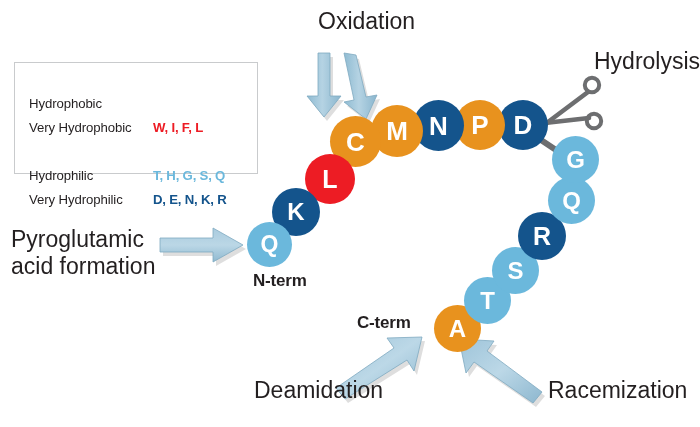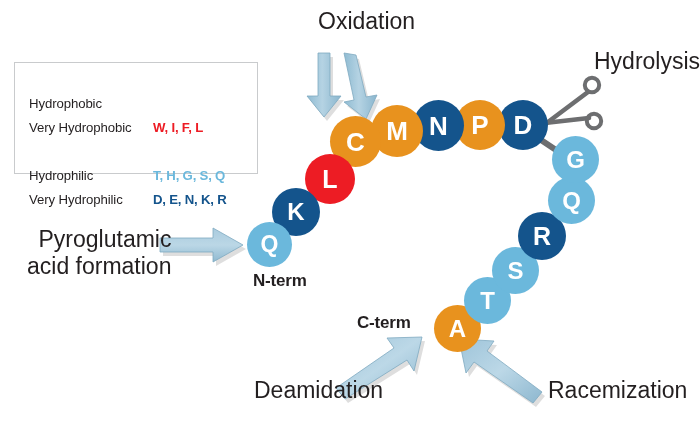--- a/index.html
+++ b/index.html
@@ -165,21 +165,21 @@
       <div class="residue" style="left: 518px; top: 212px; width: 48px; height: 48px; background: rgb(20, 84, 140); font-size: 25px; z-index: 20;">R</div>
       <div class="residue" style="left: 492px; top: 247px; width: 47px; height: 47px; background: rgb(107, 184, 220); font-size: 24px; z-index: 19;">S</div>
       <div class="residue" style="left: 464px; top: 277px; width: 47px; height: 47px; background: rgb(107, 184, 220); font-size: 24px; z-index: 18;">T</div>
       <div class="residue" style="left: 434px; top: 305px; width: 47px; height: 47px; background: rgb(232, 146, 30); font-size: 24px; z-index: 17;">A</div>
     </div>
 
   <div class="label" style="left:318px; top:8px;">Oxidation</div>
 
   <div class="label" style="left:594px; top:48px;">Hydrolysis</div>
 
-  <div class="label multiline" style="left:27px; top:226px;text-align:right;">Pyroglutamic
+  <div class="label multiline" style="left:11px; top:226px;">Pyroglutamic
 acid formation</div>
 
   <div class="label" style="left:254px; top:377px;">Deamidation</div>
 
   <div class="label" style="left:548px; top:377px;">Racemization</div>
 
   <div class="label bold" style="left:225px; top:271px;margin-left:28px;">N-term</div>
 
   <div class="label bold" style="left:357px; top:313px;">C-term</div>
 

